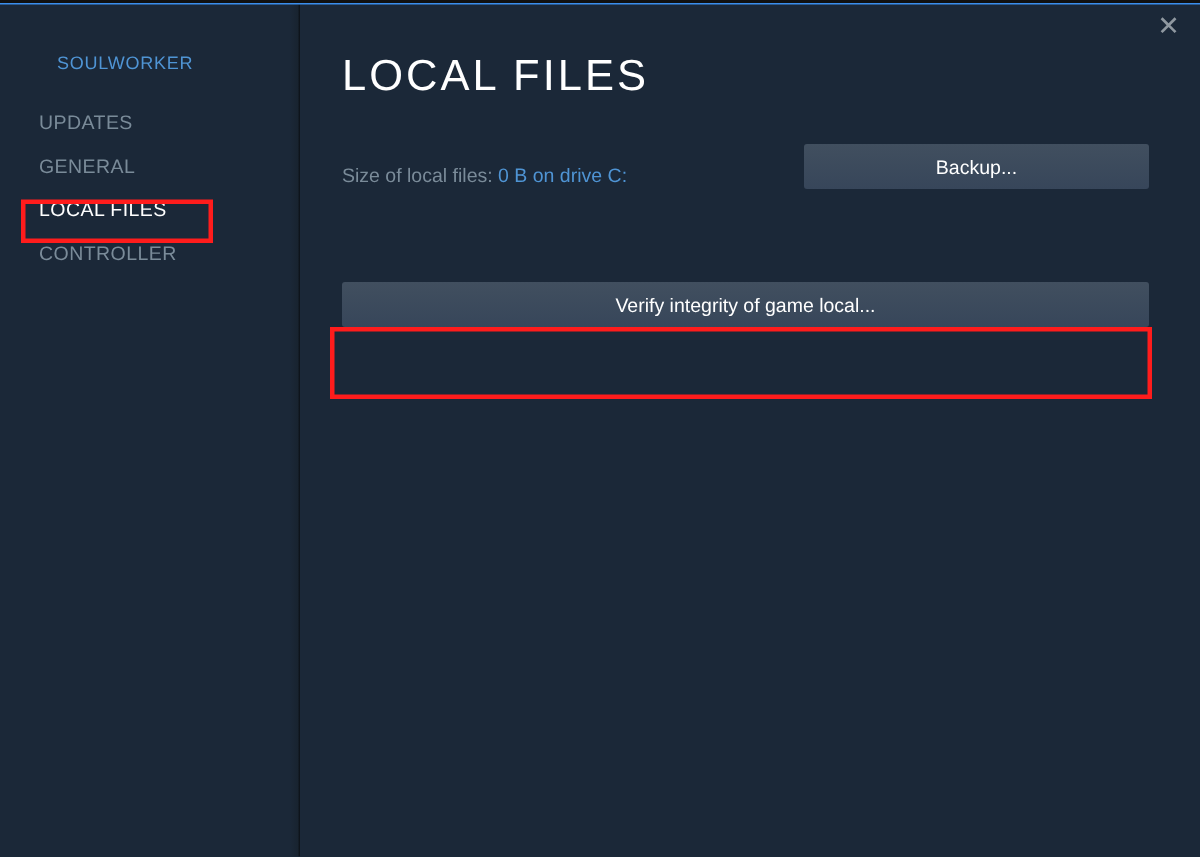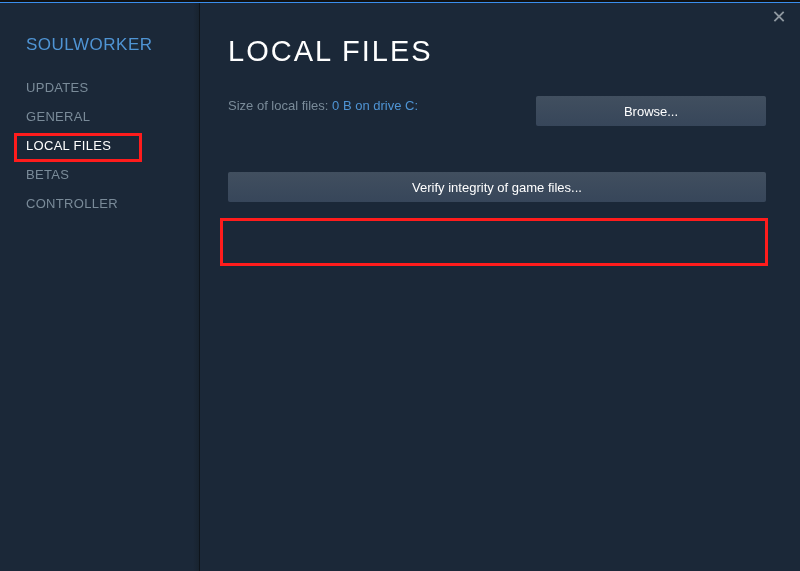--- a/index.html
+++ b/index.html
@@ -33,24 +33,25 @@
     }
     .sidebar {
       width: 200px;
       flex: 0 0 200px;
       padding-top: 32px;
       border-right: 1px solid #0e141b;
       background: linear-gradient(to right, #1b2838 0, #1b2838 97%, #18232f 100%);
     }
     .app-title {
       color: #4f94d4;
-      font-size: 17px;
+      font-size: 12px;
       letter-spacing: 0.5px;
       padding: 0 0 18px 26px;
       text-transform: uppercase;
+      margin-left: 12px;
     }
     .nav-item {
       display: block;
       color: #7a8b99;
       font-size: 13px;
       letter-spacing: 0.3px;
       padding: 7px 0 7px 26px;
       cursor: pointer;
       text-transform: uppercase;
     }
@@ -71,23 +72,23 @@
     }
     .page-title {
       color: #ffffff;
       font-size: 29px;
       font-weight: 300;
       letter-spacing: 2px;
       margin-bottom: 28px;
     }
     .row1 {
       display: flex;
-      align-items: flex-start;
+      align-items: flex-end;
       justify-content: space-between;
-      margin-bottom: 46px;
+      margin-bottom: 62px;
     }
     .size-label {
       color: #7a8b99;
       font-size: 13px;
     }
     .size-value {
       color: #4f94d4;
       font-size: 13px;
     }
     .steam-btn {
@@ -120,34 +121,33 @@
 <div class="topbar"></div>
 <div class="close-btn">✕</div>
 
 <div class="container">
 
   <div class="sidebar">
     <div class="app-title">SOULWORKER</div>
     <div class="nav-item">UPDATES</div>
     <div class="nav-item">GENERAL</div>
     <div class="nav-item active">LOCAL FILES</div>
-    <div class="nav-item">BETAS</div>
     <div class="nav-item">CONTROLLER</div>
   </div>
 
   <div class="content">
     <div class="page-title">LOCAL FILES</div>
 
     <div class="row1">
       <div>
         <span class="size-label">Size of local files: </span><span class="size-value">0 B on drive C:</span>
       </div>
-      <button class="steam-btn btn-browse">Browse...</button>
+      <button class="steam-btn btn-browse">Backup...</button>
     </div>
 
-    <button class="steam-btn btn-full">Verify integrity of game files...</button>
+    <button class="steam-btn btn-full">Verify integrity of game local...</button>
 
     <div class="highlight-btn"></div>
   </div>
 
 </div>
 
 <div class="highlight-sidebar"></div>
 
 </body></html>

